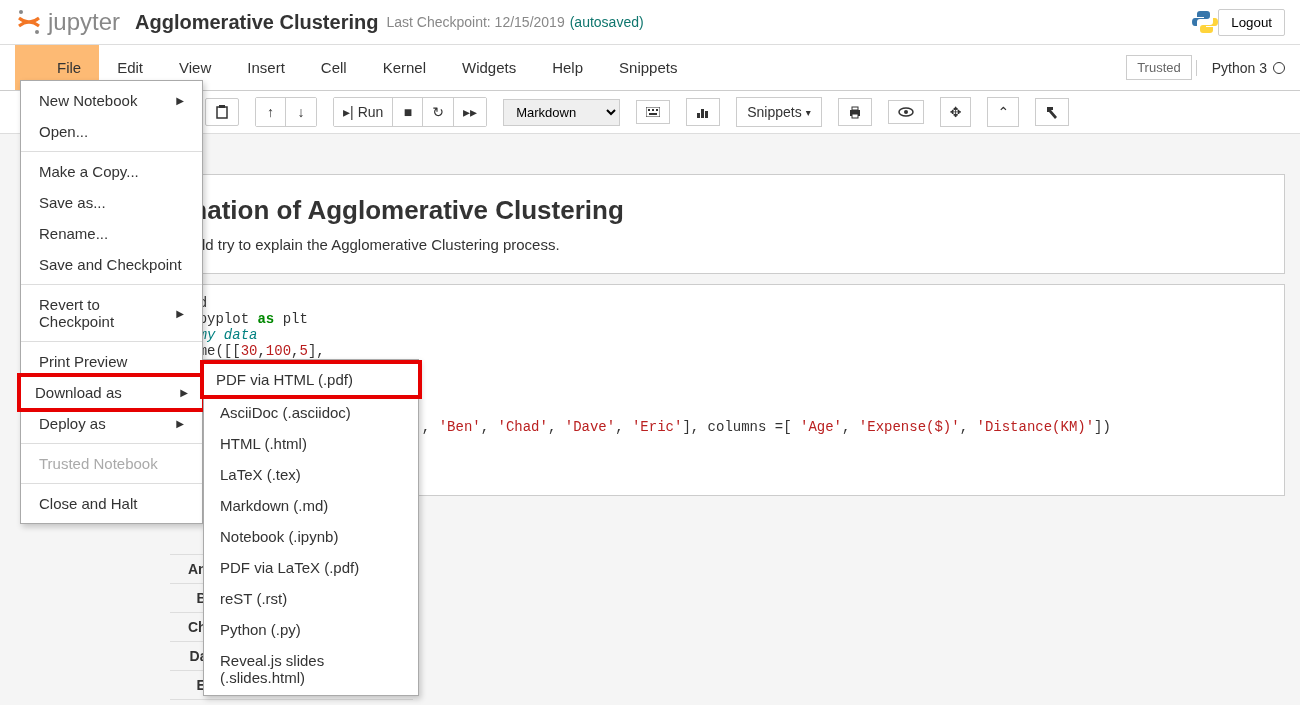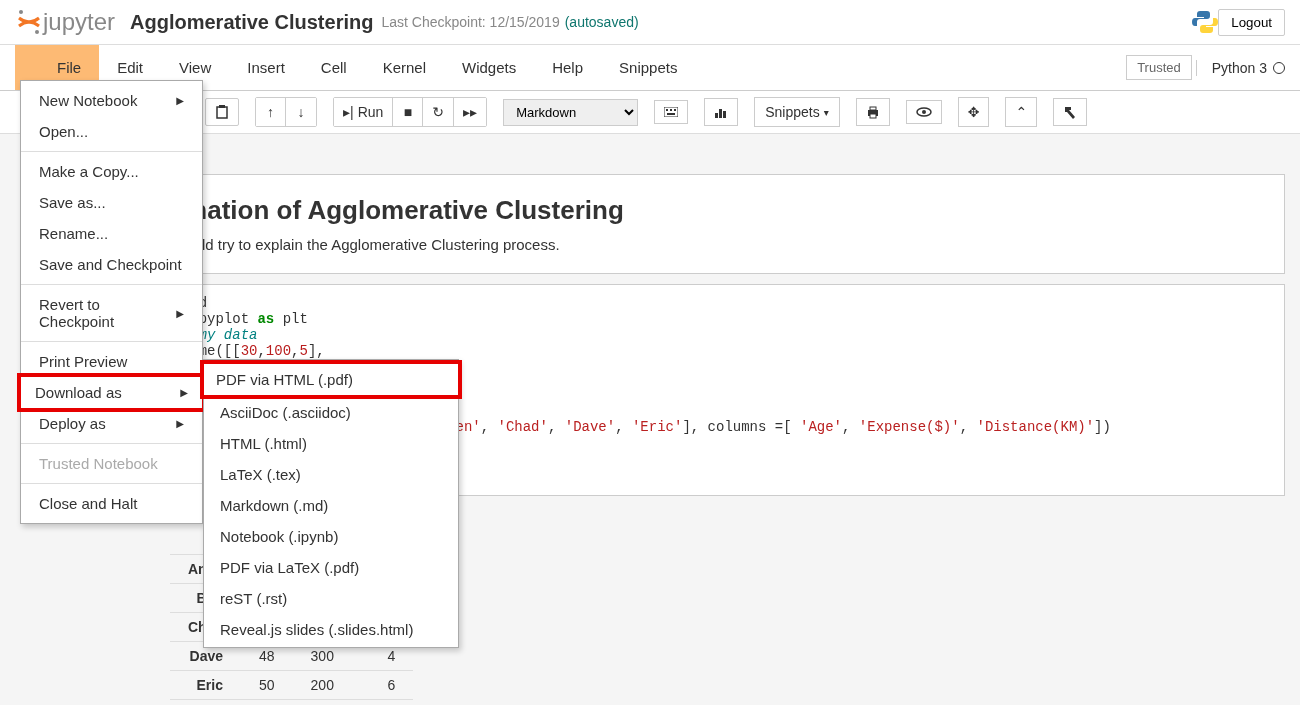--- a/index.html
+++ b/index.html
@@ -1,40 +1,40 @@
 <!DOCTYPE html>
 <html><head>
 <meta charset="utf-8">
 <style>
 * { margin: 0; padding: 0; box-sizing: border-box; }
 body { font-family: Arial, Helvetica, sans-serif; font-size: 14px; color: #333; background: #fff; }
 
 .header { display: flex; align-items: center; padding: 8px 15px; border-bottom: 1px solid #ddd; }
-.logo-wrap { display: flex; align-items: flex-end; }
+.logo-wrap { display: flex; align-items: flex-end; gap: 5px; }
 .logo-icon { width: 28px; height: 28px; }
 .logo-text { font-size: 24px; color: #888; font-weight: normal; }
 .nb-title { font-size: 20px; font-weight: bold; margin-left: 15px; }
 .checkpoint { font-size: 14px; color: #888; margin-left: 8px; }
 .autosaved { font-size: 14px; color: #0f766e; margin-left: 5px; }
 .header-right { margin-left: auto; display: flex; align-items: center; gap: 0; }
 .py-logo { width: 26px; height: 26px; }
 .logout-btn { border: 1px solid #ccc; padding: 5px 12px; background: #fff; border-radius: 2px; cursor: pointer; }
 
 .menubar { display: flex; align-items: center; border-bottom: 1px solid #ccc; padding: 0 15px; background: #fff; position: relative; }
 .menu-item { padding: 14px 18px; cursor: pointer; font-size: 15px; }
 .menu-item.active { background: #fdba74; padding-left: 42px; }
 .trusted-box { margin-left: auto; border: 1px solid #ccc; padding: 4px 10px; font-size: 13px; color: #666; }
 .kernel-box { display: flex; align-items: center; gap: 6px; margin-left: 4px; font-size: 14px; border-left: 1px solid #ccc; padding-left: 15px; }
 .kernel-circle { width: 12px; height: 12px; border: 1.5px solid #333; border-radius: 50%; }
 
 .toolbar { display: flex; align-items: center; gap: 5px; padding: 6px 10px; border-bottom: 1px solid #ddd; }
 .tb-group { display: flex; border: 1px solid #ccc; border-radius: 2px; }
 .tb-btn { padding: 6px 9px; border-right: 1px solid #ccc; background: #fff; cursor: pointer; display: flex; align-items: center; justify-content: center; min-width: 30px; }
 .tb-btn:last-child { border-right: none; }
-.tb-select { border: 1px solid #ccc; padding: 4px 8px; width: 135px; font-size: 13px; }
+.tb-select { border: 1px solid #ccc; padding: 4px 8px; width: 117px; font-size: 13px; }
 .tb-gap { width: 6px; }
 
 .content { position: relative; padding: 40px 15px 15px 15px; background: #f5f5f5; min-height: 600px; }
 .cell-md { background: #fff; border: 1px solid #ccc; padding: 20px 30px; margin-bottom: 10px; margin-left: 50px; }
 .cell-md h1 { font-size: 26px; font-weight: bold; margin-bottom: 10px; }
 .cell-md p { font-size: 15px; }
 
 .code-cell { background: #fff; border: 1px solid #ccc; padding: 10px 15px; margin-bottom: 10px; margin-left: 50px; }
 .code-line { font-family: 'Courier New', monospace; font-size: 14px; white-space: pre; }
 .kw-green { color: #008800; font-weight: bold; }
@@ -53,21 +53,21 @@
 
 
 .file-menu { position: absolute; top: 80px; left: 20px; background: #fff; border: 1px solid #aaa; box-shadow: 2px 3px 6px rgba(0,0,0,0.2); z-index: 100; width: 183px; }
 .menu-section { border-bottom: 1px solid #ddd; padding: 4px 0; }
 .menu-section:last-child { border-bottom: none; }
 .file-menu-item { padding: 7px 18px; cursor: pointer; display: flex; justify-content: space-between; align-items: center; font-size: 15px; }
 .file-menu-item.disabled { color: #aaa; }
 .arrow { font-size: 10px; color: #333; }
 .file-menu-item.highlighted { border: 4px solid #e60000; margin: -4px; padding-left: 14px; padding-right: 14px; }
 
-.sub-menu { position: absolute; top: 359px; left: 203px; background: #fff; border: 1px solid #aaa; box-shadow: 2px 3px 6px rgba(0,0,0,0.2); z-index: 101; width: 256px; padding: 2px 0; }
+.sub-menu { position: absolute; top: 359px; left: 203px; background: #fff; border: 1px solid #aaa; box-shadow: 2px 3px 6px rgba(0,0,0,0.2); z-index: 101; width: 216px; padding: 2px 0; }
 .sub-menu-item { padding: 7px 16px; cursor: pointer; font-size: 15px; }
 .sub-menu-item.highlighted { border: 4px solid #e60000; margin: -2px -4px; padding-left: 12px; }
 </style>
 </head>
 <body>
 
 <div class="header">
   <div class="logo-wrap">
     <svg class="logo-icon" viewBox="0 0 28 28">
       <circle cx="6" cy="4" r="2" fill="#888"></circle>
@@ -319,14 +319,15 @@
 
 <div class="sub-menu">
   <div class="sub-menu-item highlighted">PDF via HTML (.pdf)</div>
   <div class="sub-menu-item">AsciiDoc (.asciidoc)</div>
   <div class="sub-menu-item">HTML (.html)</div>
   <div class="sub-menu-item">LaTeX (.tex)</div>
   <div class="sub-menu-item">Markdown (.md)</div>
   <div class="sub-menu-item">Notebook (.ipynb)</div>
   <div class="sub-menu-item">PDF via LaTeX (.pdf)</div>
   <div class="sub-menu-item">reST (.rst)</div>
+  <div class="sub-menu-item">Python (.py)</div>
   <div class="sub-menu-item">Reveal.js slides (.slides.html)</div>
 </div>
 
 </body></html>

